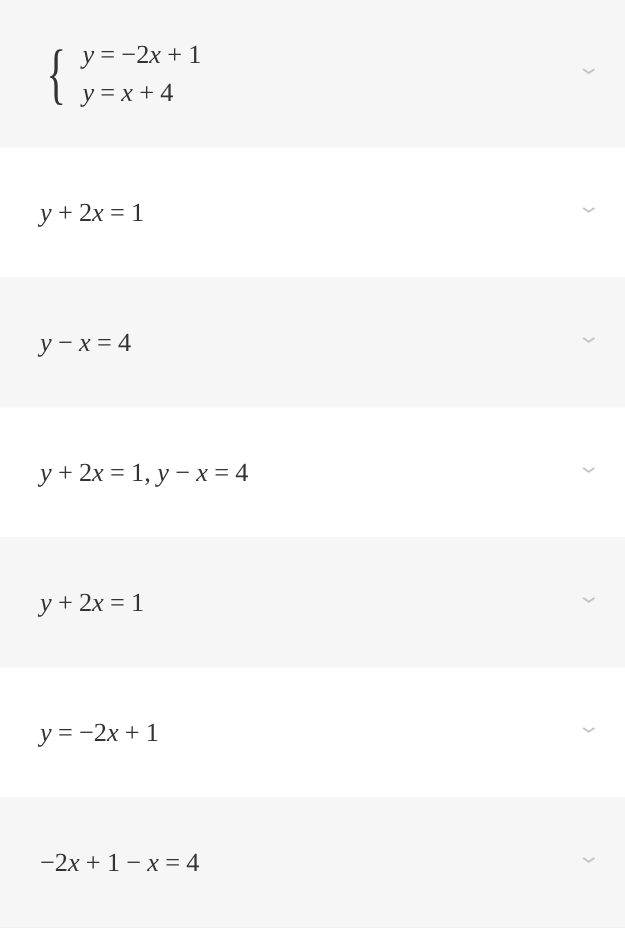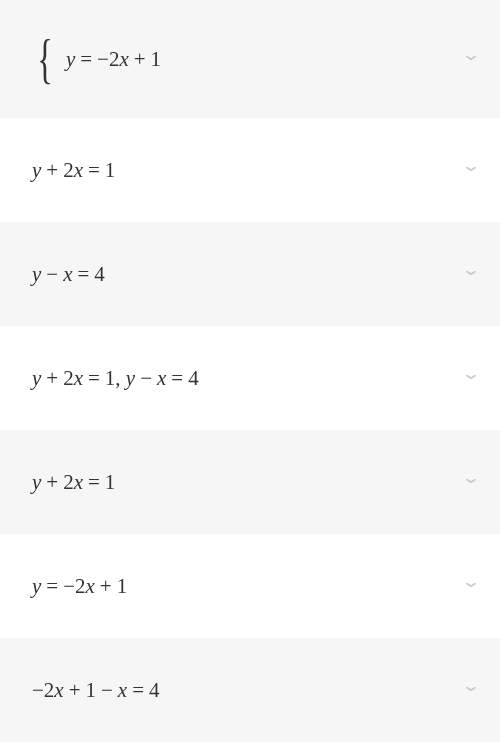--- a/index.html
+++ b/index.html
@@ -87,20 +87,21 @@
   </style>
 </head>
 <body>
 
 <div class="step step-1">
   <div class="math-content">
     <div class="brace-container">
       <span class="brace">{</span>
       <div class="brace-lines">
         <div><span class="var">y</span><span class="op">=</span><span class="minus">−</span><span class="num">2</span><span class="var">x</span><span class="op">+</span><span class="num">1</span></div>
+        <div><span class="var">y</span><span class="op">=</span><span class="var">x</span><span class="op">+</span><span class="num">4</span></div>
       </div>
     </div>
   </div>
   <div class="chevron">
     <svg viewBox="0 0 24 24" fill="none" stroke="currentColor" stroke-width="2.5">
         <polyline points="6 9 12 15 18 9"></polyline>
       </svg>
   </div>
 </div>
 

